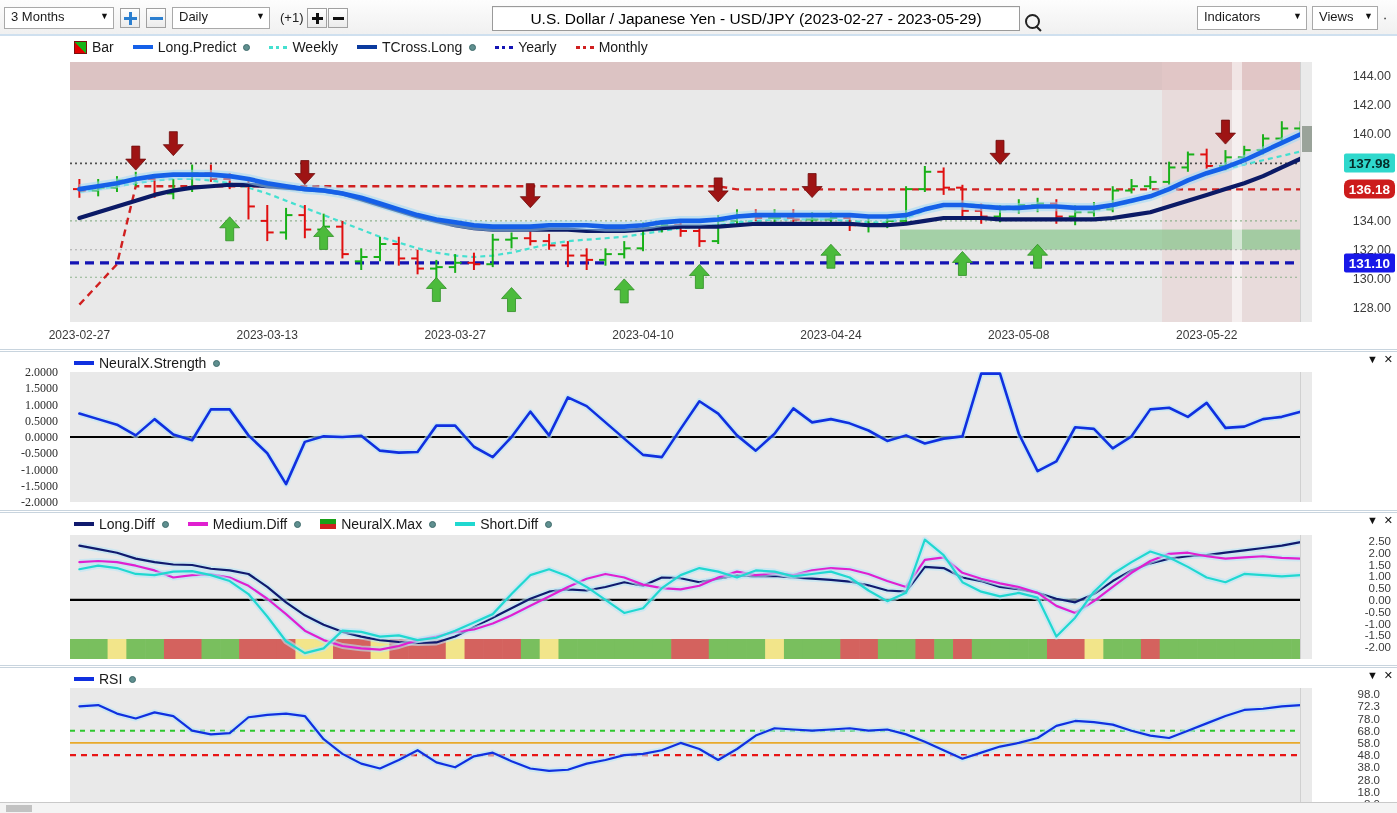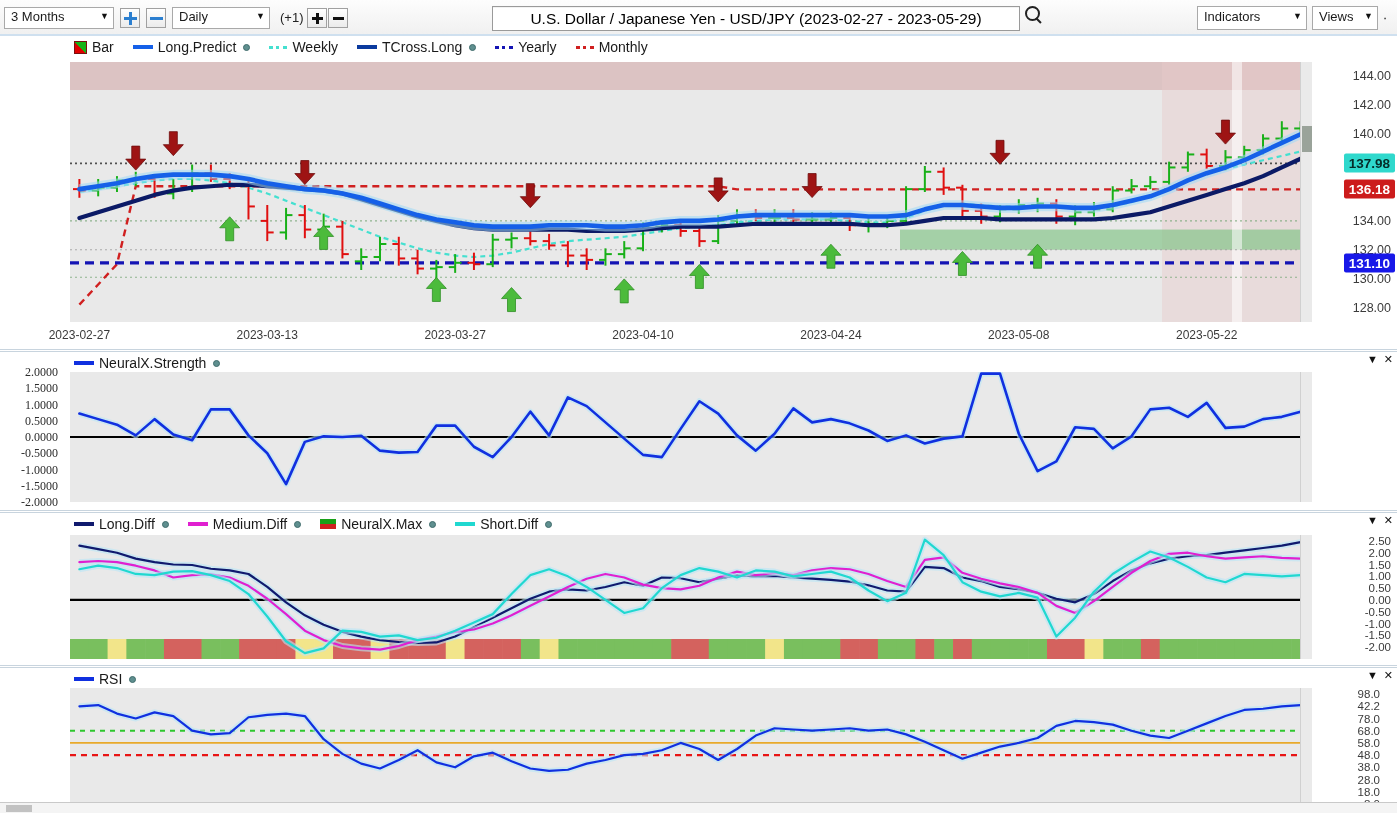--- a/index.html
+++ b/index.html
@@ -46,21 +46,21 @@
   }
   .sqbtn.blue { color: #2b7fd0; font-size: 19px; }
   .sqbtn.blk { color: #000; font-size: 15px; }
   .plusminus { position: relative; width: 13px; height: 13px; }
   .plusminus i {
     position: absolute; background: currentColor;
   }
   .pm-h { left: 0; top: 5px; width: 13px; height: 3px; }
   .pm-v { top: 0; left: 5px; width: 3px; height: 13px; }
 
-  #sym-wrap { position: absolute; left: 492px; top: 6px; display: flex; align-items: flex-start; gap: 5px; }
+  #sym-wrap { position: absolute; left: 492px; top: 6px; display: flex; align-items: flex-end; gap: 5px; }
   #symbol-box {
     width: 528px; height: 25px;
     background: #fff; border: 1px solid #9a9a9a;
     font-size: 15.5px; color: #000;
     display: flex; align-items: center; justify-content: center;
     box-shadow: inset 0 1px 0 #f2f2f2;
   }
   .mag { width: 17px; height: 17px; position: relative; display:inline-block;}
   .mag::before{ content:""; position:absolute; left:0; top:0; width:11px; height:11px;
     border:2px solid #222; border-radius:50%; }
@@ -603,21 +603,21 @@
   </div>
   <div class="yaxis" id="yaxis-main" style="left:1313px; top:26px; width:84px; height:260px;">
       <div class="ytick" style="top: 14.4444px;">144.00</div>
       <div class="ytick" style="top: 43.3333px;">142.00</div>
       <div class="ytick" style="top: 72.2222px;">140.00</div>
       <div class="ytick" style="top: 158.889px;">134.00</div>
       <div class="ytick" style="top: 187.778px;">132.00</div>
       <div class="ytick" style="top: 216.667px;">130.00</div>
       <div class="ytick" style="top: 245.556px;">128.00</div>
       <div class="pricetag" style="top: 101.4px; background: rgb(47, 216, 204); color: rgb(6, 43, 40);">137.98</div>
-      <div class="pricetag" style="top: 127.4px; background: rgb(204, 28, 28); color: rgb(255, 255, 255);">136.18</div>
+      <div class="pricetag" style="top: 127.4px; background: rgb(204, 28, 28); color: rgb(255, 255, 255); border-radius: 6px;">136.18</div>
       <div class="pricetag" style="top: 200.778px; background: rgb(24, 24, 232); color: rgb(255, 255, 255);">131.10</div>
     </div>
   <div class="xaxis" id="xaxis-main" style="left:70px; top:292px; width:1240px; height:18px;">
       <div class="xtick" style="left: 9.39394px;">2023-02-27</div>
       <div class="xtick" style="left: 197.273px;">2023-03-13</div>
       <div class="xtick" style="left: 385.152px;">2023-03-27</div>
       <div class="xtick" style="left: 573.03px;">2023-04-10</div>
       <div class="xtick" style="left: 760.909px;">2023-04-24</div>
       <div class="xtick" style="left: 948.788px;">2023-05-08</div>
       <div class="xtick" style="left: 1136.67px;">2023-05-22</div>
@@ -802,21 +802,21 @@
         <line x1="0" y1="42.7" x2="1240" y2="42.7" stroke="#2ec72e" stroke-width="2" stroke-dasharray="5,5"></line>
         <line x1="0" y1="54.89999999999999" x2="1240" y2="54.89999999999999" stroke="#e8a92a" stroke-width="1.6" stroke-dasharray="none"></line>
         <line x1="0" y1="67.1" x2="1240" y2="67.1" stroke="#e81414" stroke-width="2.4" stroke-dasharray="6,5"></line>
         <path d="M9.393939393939394 18.299999999999997 L28.181818181818183 17.08 L46.96969696969697 25.61999999999999 L65.75757575757576 30.5 L84.54545454545453 24.39999999999999 L103.33333333333333 28.060000000000002 L122.12121212121211 42.7 L140.9090909090909 46.36 L159.6969696969697 45.14 L178.4848484848485 29.28 L197.27272727272728 26.840000000000003 L216.06060606060606 25.61999999999999 L234.84848484848484 28.060000000000002 L253.63636363636365 51.24000000000001 L272.42424242424244 65.88 L291.21212121212125 75.64 L310 80.52 L328.78787878787875 71.98 L347.57575757575756 62.22 L366.3636363636364 74.42 L385.1515151515151 79.30000000000001 L403.93939393939394 68.32 L422.7272727272727 64.66 L441.51515151515156 73.19999999999999 L460.3030303030303 80.52 L479.09090909090907 82.96000000000001 L497.8787878787879 81.74 L516.6666666666667 75.64 L535.4545454545455 71.98 L554.2424242424242 67.1 L573.030303030303 65.88 L591.8181818181819 62.22 L610.6060606060606 54.89999999999999 L629.3939393939394 61 L648.1818181818181 71.98 L666.9696969696969 61 L685.7575757575758 47.58 L704.5454545454546 40.25999999999999 L723.3333333333334 41.47999999999999 L742.1212121212121 42.7 L760.9090909090909 41.47999999999999 L779.6969696969697 40.25999999999999 L798.4848484848485 42.7 L817.2727272727273 41.47999999999999 L836.060606060606 46.36 L854.8484848484849 53.67999999999999 L873.6363636363637 62.22 L892.4242424242425 70.76 L911.2121212121212 64.66 L930 58.559999999999995 L948.7878787878788 54.89999999999999 L967.5757575757575 50.02000000000001 L986.3636363636363 37.82000000000001 L1005.1515151515151 32.94 L1023.939393939394 34.16 L1042.7272727272727 36.60000000000001 L1061.5151515151515 42.7 L1080.3030303030303 47.58 L1099.090909090909 50.02000000000001 L1117.8787878787878 42.7 L1136.6666666666665 35.38000000000001 L1155.4545454545455 28.060000000000002 L1174.2424242424242 21.960000000000008 L1193.030303030303 20.74000000000001 L1211.8181818181818 18.299999999999997 L1230.6060606060605 17.08" fill="none" stroke="#b9e6f7" stroke-width="6" opacity="0.6" stroke-linejoin="round"></path>
         <path d="M9.393939393939394 18.299999999999997 L28.181818181818183 17.08 L46.96969696969697 25.61999999999999 L65.75757575757576 30.5 L84.54545454545453 24.39999999999999 L103.33333333333333 28.060000000000002 L122.12121212121211 42.7 L140.9090909090909 46.36 L159.6969696969697 45.14 L178.4848484848485 29.28 L197.27272727272728 26.840000000000003 L216.06060606060606 25.61999999999999 L234.84848484848484 28.060000000000002 L253.63636363636365 51.24000000000001 L272.42424242424244 65.88 L291.21212121212125 75.64 L310 80.52 L328.78787878787875 71.98 L347.57575757575756 62.22 L366.3636363636364 74.42 L385.1515151515151 79.30000000000001 L403.93939393939394 68.32 L422.7272727272727 64.66 L441.51515151515156 73.19999999999999 L460.3030303030303 80.52 L479.09090909090907 82.96000000000001 L497.8787878787879 81.74 L516.6666666666667 75.64 L535.4545454545455 71.98 L554.2424242424242 67.1 L573.030303030303 65.88 L591.8181818181819 62.22 L610.6060606060606 54.89999999999999 L629.3939393939394 61 L648.1818181818181 71.98 L666.9696969696969 61 L685.7575757575758 47.58 L704.5454545454546 40.25999999999999 L723.3333333333334 41.47999999999999 L742.1212121212121 42.7 L760.9090909090909 41.47999999999999 L779.6969696969697 40.25999999999999 L798.4848484848485 42.7 L817.2727272727273 41.47999999999999 L836.060606060606 46.36 L854.8484848484849 53.67999999999999 L873.6363636363637 62.22 L892.4242424242425 70.76 L911.2121212121212 64.66 L930 58.559999999999995 L948.7878787878788 54.89999999999999 L967.5757575757575 50.02000000000001 L986.3636363636363 37.82000000000001 L1005.1515151515151 32.94 L1023.939393939394 34.16 L1042.7272727272727 36.60000000000001 L1061.5151515151515 42.7 L1080.3030303030303 47.58 L1099.090909090909 50.02000000000001 L1117.8787878787878 42.7 L1136.6666666666665 35.38000000000001 L1155.4545454545455 28.060000000000002 L1174.2424242424242 21.960000000000008 L1193.030303030303 20.74000000000001 L1211.8181818181818 18.299999999999997 L1230.6060606060605 17.08" fill="none" stroke="#1030e0" stroke-width="2.2" stroke-linejoin="round" stroke-linecap="round"></path>
       </svg>
   </div>
   <div class="scrollbar-v" style="left:1300px; top:20px; width:12px; height:122px;"></div>
   <div class="yaxis" id="yaxis-rsi" style="left:1313px; top:20px; width:73px; height:122px; font-size:11.5px;text-decoration:underline;">
       <div class="ytick" style="top: 6.1px;">98.0</div>
-      <div class="ytick" style="top: 18.3px;">42.2</div>
+      <div class="ytick" style="top: 18.3px;">72.3</div>
       <div class="ytick" style="top: 30.5px;">78.0</div>
       <div class="ytick" style="top: 42.7px;">68.0</div>
       <div class="ytick" style="top: 54.9px;">58.0</div>
       <div class="ytick" style="top: 67.1px;">48.0</div>
       <div class="ytick" style="top: 79.3px;">38.0</div>
       <div class="ytick" style="top: 91.5px;">28.0</div>
       <div class="ytick" style="top: 103.7px;">18.0</div>
       <div class="ytick" style="top: 115.9px;">8.0</div>
     </div>
 </div>

